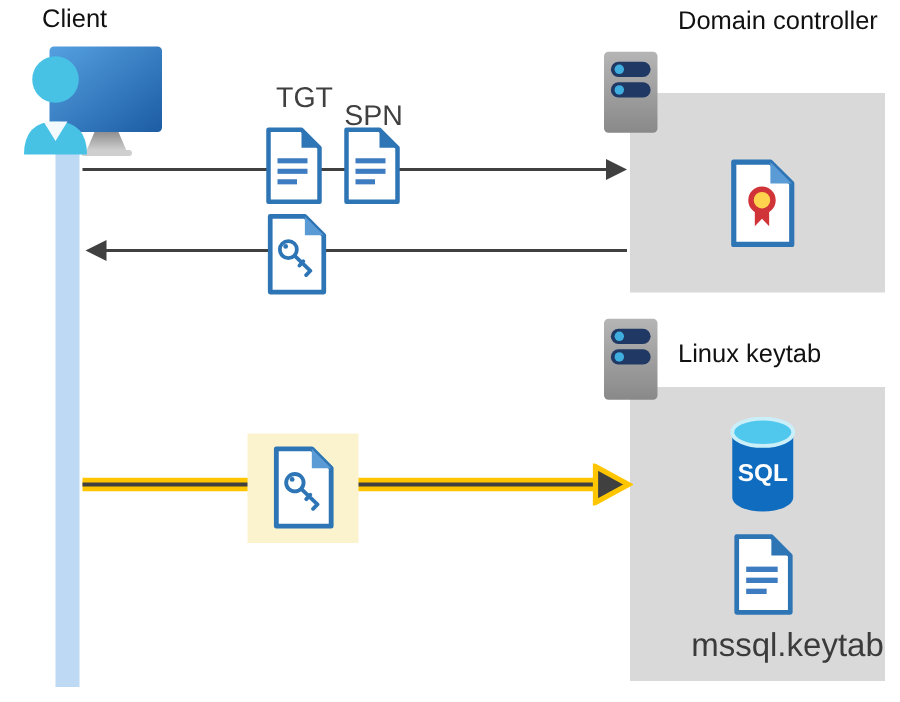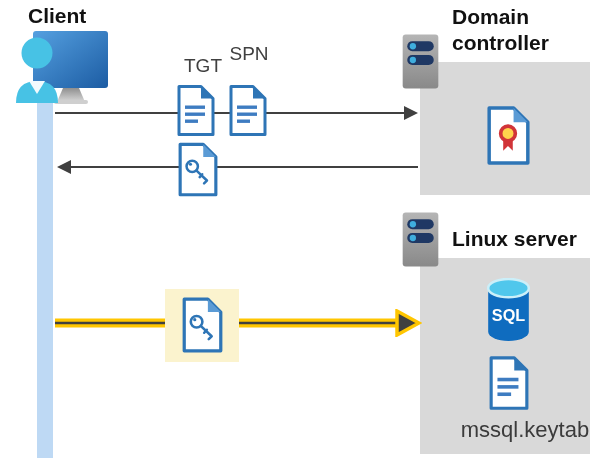--- a/index.html
+++ b/index.html
@@ -2,21 +2,21 @@
 <html><head>
 <meta charset="utf-8">
 <style>
   html, body { margin: 0; padding: 0; }
   body {
     width: 600px; height: 468px; position: relative;
     background: #ffffff; overflow: hidden;
     font-family: "Liberation Sans", sans-serif;
   }
   .abs { position: absolute; }
-  .title { font-weight: bold; font-size: 21px; color: #111111; line-height: 1.22; }
+  .title { font-weight: normal; font-size: 17px; color: #111111; line-height: 1.22; }
   .ticket-label { font-size: 19px; color: #404040; text-align: center; }
   .gray-box { background: #D9D9D9; }
   .lifeline { background: #BED9F4; }
   .hl-box { background: #FBF3CE; }
   .arrow-line { height: 2px; background: #404040; }
   .arrow-head-right { width: 0; height: 0; border-top: 7px solid transparent; border-bottom: 7px solid transparent; border-left: 14px solid #404040; }
   .arrow-head-left  { width: 0; height: 0; border-top: 7px solid transparent; border-bottom: 7px solid transparent; border-right: 14px solid #404040; }
   .keytab-label { font-size: 22px; color: #3B3B3B; text-align: center; }
   svg { display: block; }
   .defs { position: absolute; width: 0; height: 0; overflow: hidden; }
@@ -92,21 +92,21 @@
   <svg class="abs" style="left:12px;top:30px;" width="100" height="78" viewBox="0 0 100 78">
     <rect x="21" y="1" width="75" height="57" rx="3" fill="url(#gradMonitor)"></rect>
     <polygon points="51,58 67,58 73,72 45,72" fill="url(#gradStand)"></polygon>
     <rect x="42" y="70" width="34" height="4" rx="2" fill="#CFCFCF"></rect>
     <circle cx="25" cy="23" r="15.5" fill="#47C2E5"></circle>
     <path d="M4 73 Q4 51 25 51 Q46 51 46 73 Z" fill="#47C2E5"></path>
     <polygon points="17,51 33,51 25,64" fill="#F2FAFD"></polygon>
   </svg>
 
   <div class="abs ticket-label" style="left:170px;top:55px;width:52px;text-align:right;">TGT</div>
-  <div class="abs ticket-label" style="left:223px;top:43px;width:52px;">SPN</div>
+  <div class="abs ticket-label" style="left:223px;top:67px;width:52px;">SPN</div>
   <svg class="abs" style="left:176px;top:84px;" width="40" height="53">
       <use href="#doc-lines"></use>
     </svg>
   <svg class="abs" style="left:228px;top:84px;" width="40" height="53">
       <use href="#doc-lines"></use>
     </svg>
 
   <svg class="abs" style="left:177px;top:142px;" width="42" height="55">
       <use href="#doc-key"></use>
     </svg>
@@ -119,21 +119,21 @@
       <use href="#server"></use>
     </svg>
   <div class="abs title" style="left:452px;top:4px;width:150px;">Domain controller</div>
   <svg class="abs" style="left:486px;top:106px;" width="45" height="59">
       <use href="#doc-cert"></use>
     </svg>
 
   <svg class="abs" style="left:402px;top:212px;" width="37" height="55">
       <use href="#server"></use>
     </svg>
-  <div class="abs title" style="left:452px;top:226px;white-space:nowrap;">Linux server</div>
+  <div class="abs title" style="left:452px;top:226px;white-space:nowrap;">Linux keytab</div>
 
   <svg class="abs" style="left:486px;top:278px;" width="45" height="65" viewBox="0 0 44 64">
     <path d="M2 10 V53 A20 9 0 0 0 42 53 V10 Z" fill="#0F6CBF"></path>
     <ellipse cx="22" cy="10" rx="20" ry="9" fill="#50C7EC" stroke="#CBEFF9" stroke-width="2.5"></ellipse>
     <text x="22" y="42" text-anchor="middle" font-size="16" font-weight="bold" fill="#FFFFFF">SQL</text>
   </svg>
 
   <svg class="abs" style="left:488px;top:355px;" width="42" height="56">
       <use href="#doc-lines"></use>
     </svg>

